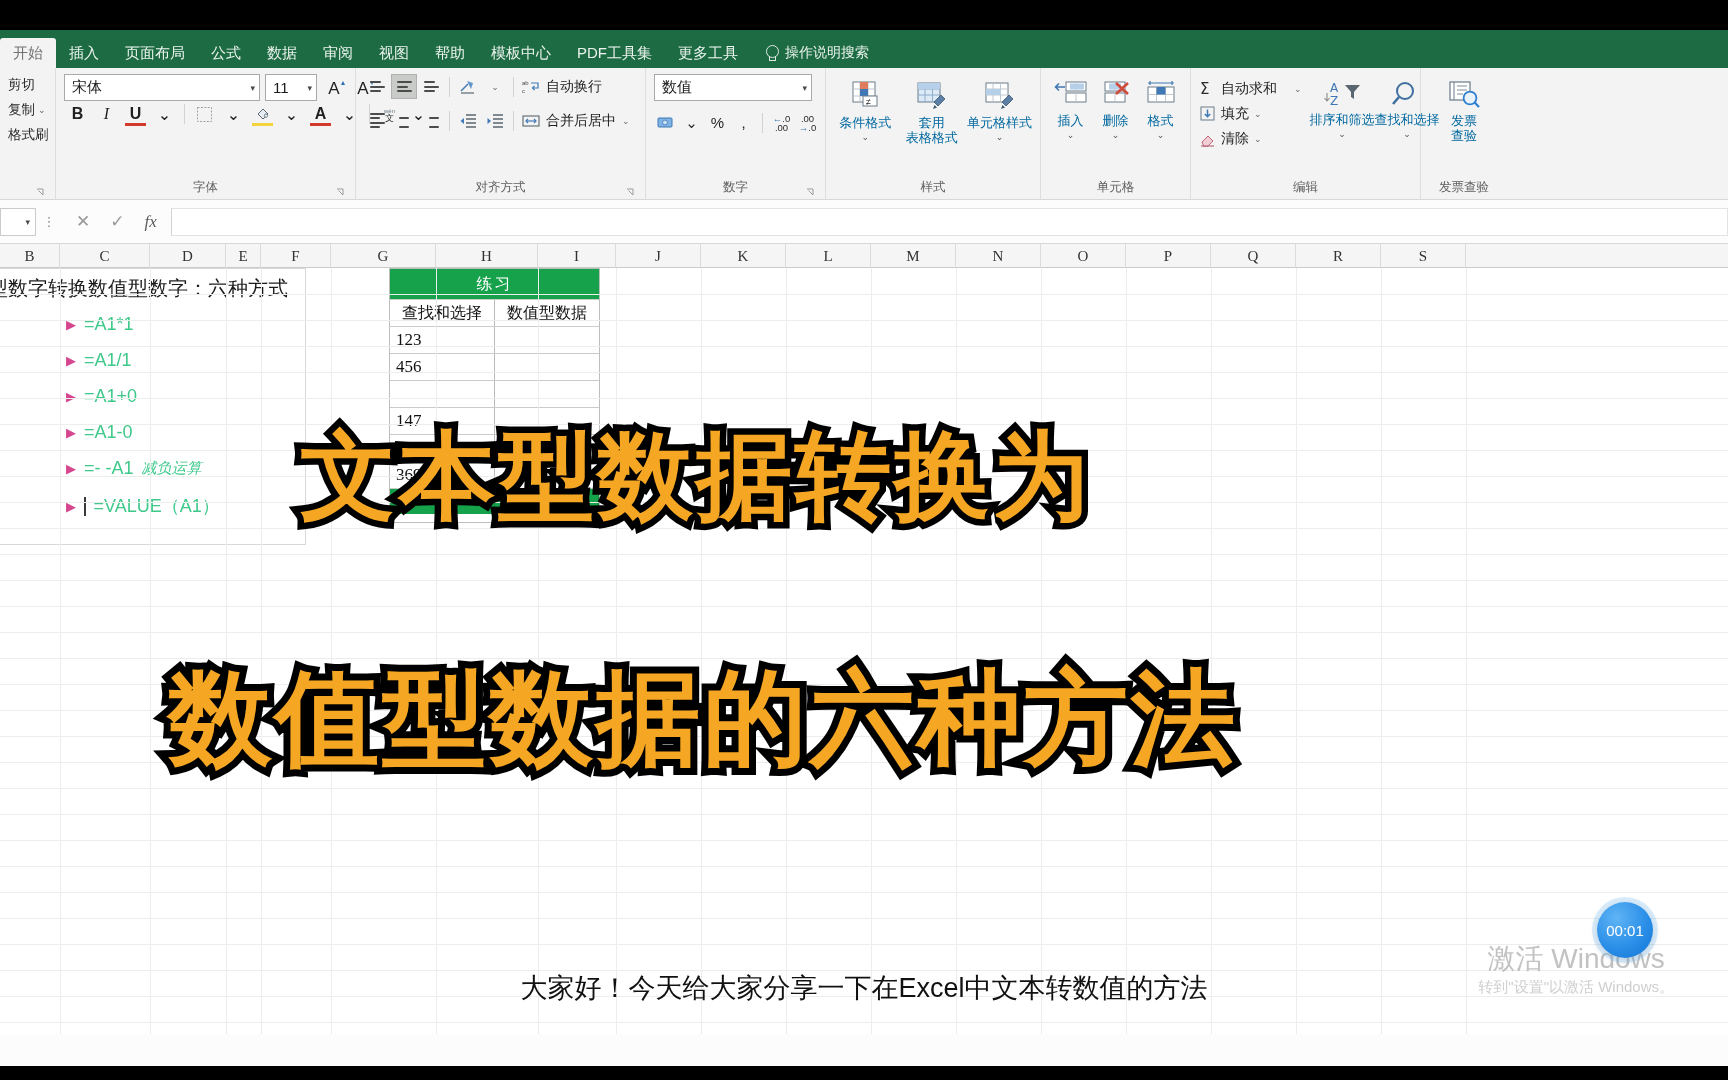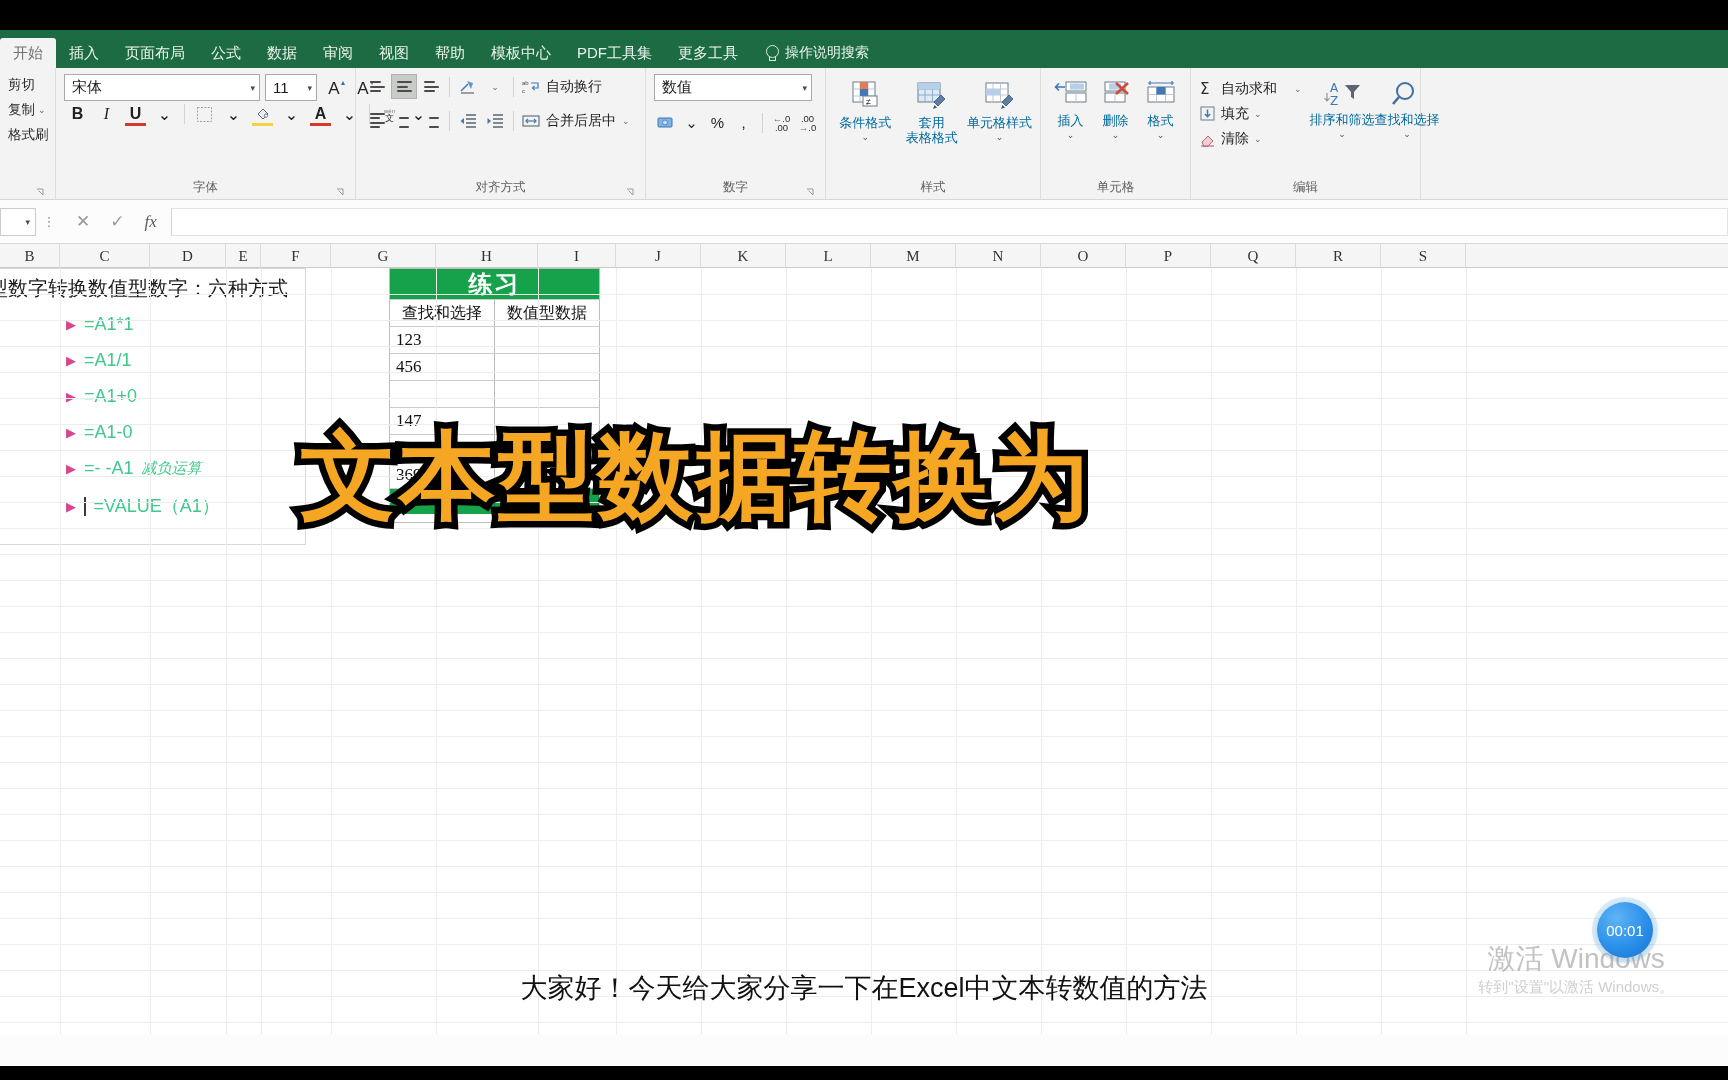--- a/index.html
+++ b/index.html
@@ -116,21 +116,21 @@
   .khdr{ height:33px; background:#15a24a; color:#fff; font-size:22px; font-weight:bold; display:flex; align-items:center; justify-content:center; letter-spacing:2px;}
   .ksub{ font-family:"Liberation Serif","DejaVu Serif",serif; font-size:20px; color:#1a1a1a; padding:6px 0 0 0; white-space:nowrap; margin-left:-12px;}
   .klist{ padding:12px 0 0 66px; display:flex; flex-direction:column; gap:15px;}
   .kitem{ display:flex; align-items:center; gap:8px; font-size:18px; color:#3ec98b; white-space:nowrap;}
   .kbullet{ color:#d6468f; font-size:13px; line-height:1;}
   .kitem .zh{ font-size:15px; font-style:italic;}
   .kcaret{ display:inline-block; width:1.5px; height:19px; background:#3a3a3a; vertical-align:middle;}
 
   
   .ptable{ position:absolute; left:389px; top:0; width:211px; height:255px; border:1px solid #bdbfbd; background:#fff;}
-  .phdr{ height:30px; background:#15a24a; color:#fff; font-size:24px; font-weight:bold; display:flex; align-items:center; justify-content:center; letter-spacing:2px;}
+  .phdr{ height:30px; background:#15a24a; color:#fff; font-size:16px; font-weight:normal; display:flex; align-items:center; justify-content:center; letter-spacing:2px;}
   .prow{ display:flex; height:27px; border-top:1px solid #c9ccc9;}
   .pcell{ flex:1; display:flex; align-items:center; padding-left:6px;
           font-family:"Liberation Serif","DejaVu Serif",serif; font-size:17px; color:#111; border-right:1px solid #b9bcb9; }
   .pcell:last-child{border-right:none;}
   .pcell.hdr{ justify-content:center; padding-left:0; font-size:16px;}
   .prow.green{ background:#15a24a; height:26px;}
   .prow.green .pcell{ border-right:1px solid #0d8a3c;}
 
   
   .ttl{ position:absolute; font-weight:bold; color:#f5a623; letter-spacing:3px;
@@ -540,20 +540,40 @@
             </svg>
             <span class="lbl">查找和选择</span>
             <span class="car">⌄</span>
           </div>
         </div>
         <div class="grp-label">
           <span>编辑</span>
         </div>
       </div>
 
+      <div class="grp g-inv">
+        <div class="grp-body" style="justify-content:center;padding-top:4px">
+          <div class="bigbtn">
+            <svg class="ic" width="36" height="30" viewBox="0 0 36 30">
+              <rect x="4" y="2" width="20" height="18" fill="#fff" stroke="#6b7b8a" stroke-width="1.2"></rect>
+              <path d="M8 2v18" stroke="#6b7b8a" stroke-width="1"></path>
+              <path d="M11 6h10M11 10h10M11 14h6" stroke="#7f8c99" stroke-width="1.2"></path>
+              <circle cx="24" cy="18" r="6.4" fill="#eaf3fb" stroke="#2f7fd0" stroke-width="1.8"></circle>
+              <path d="M28.7 22.6L33 27" stroke="#2f7fd0" stroke-width="2.2"></path>
+            </svg>
+            <span class="lbl">
+              <span>发票</span><br>
+              <span>查验</span>
+            </span>
+          </div>
+        </div>
+        <div class="grp-label">
+          <span>发票查验</span>
+        </div>
+      </div>
     </div>
 
     <div class="fbar">
       <div class="namebox">
         <span></span>
         <span class="ddc">▾</span>
       </div>
       <div class="fbdots">⋮</div>
       <div class="fbtns">
         <span>✕</span>
@@ -700,20 +720,21 @@
           <div class="rowline" style="top: 624px;"></div>
           <div class="rowline" style="top: 650px;"></div>
           <div class="rowline" style="top: 676px;"></div>
           <div class="rowline" style="top: 702px;"></div>
           <div class="rowline" style="top: 728px;"></div>
           <div class="rowline" style="top: 754px;"></div>
         </div>
     </div>
 
     <div class="ttl ttl1">文本型数据转换为</div>
+    <div class="ttl ttl2">数值型数据的六种方法</div>
 
     <div class="subtitle">大家好！今天给大家分享一下在Excel中文本转数值的方法</div>
 
     <div class="timer">00:01</div>
 
     <div class="wm">
       <div class="l1">激活 Windows</div>
       <div class="l2">转到"设置"以激活 Windows。</div>
     </div>
 

